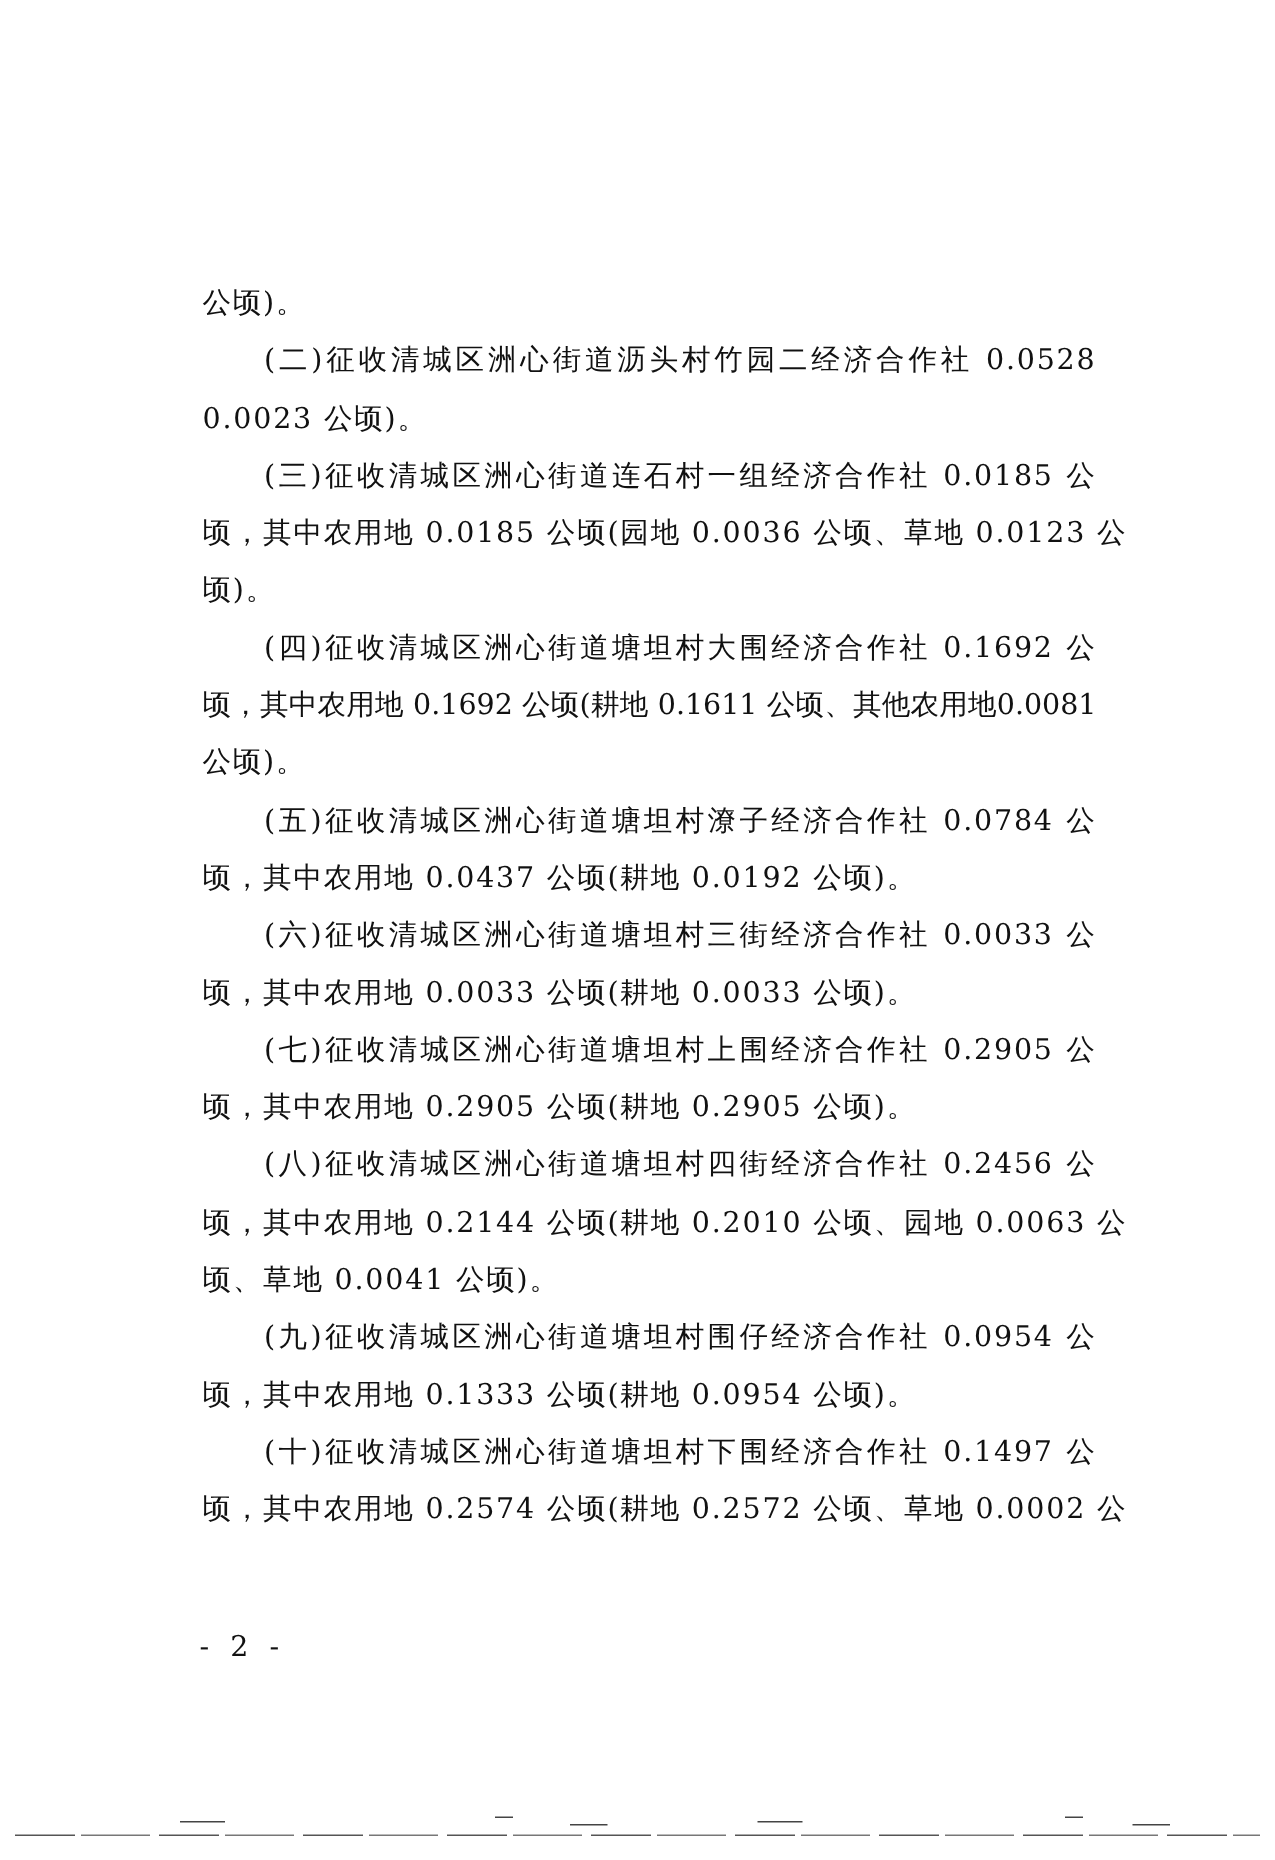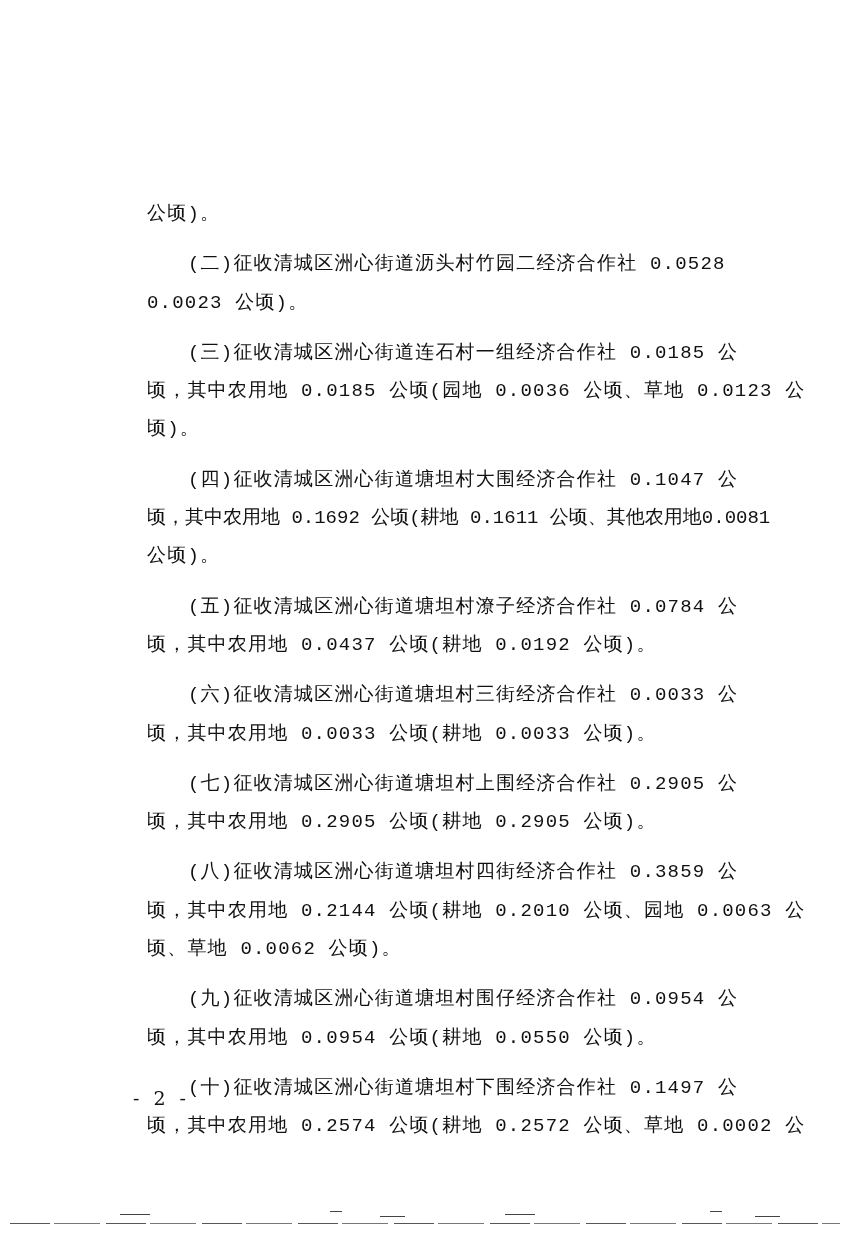--- a/index.html
+++ b/index.html
@@ -6,21 +6,21 @@
   body {
     width: 850px; height: 1240px; position: relative; overflow: hidden;
     font-family: "DejaVu Serif", "Liberation Serif", serif;
     color: #111111;
   }
   .page-text {
     position: absolute; left: 135px; top: 183px; width: 596px;
     font-size: 19px; line-height: 38.3px; letter-spacing: 1.2px;
     text-align: justify;
   }
-  .para { margin: 12px; text-indent: 0; font-family: Liberation Mono, monospace; }
+  .para { margin: 0; text-indent: 0; }
   .para.indent { text-indent: 41px; }
   .line { display: block; white-space: nowrap; text-align-last: justify; }
   .line.last { text-align-last: left; }
   .page-number {
     position: absolute; left: 133px; top: 1087px;
     font-size: 19px; letter-spacing: 4px;
   }
   .scan-noise {
     position: absolute; left: 0; top: 1210px; width: 850px; height: 20px;
   }
@@ -44,49 +44,49 @@
     <span class="line last" style="text-indent:0">0.0023 公顷)。</span>
   </p>
 
   <p class="para indent">
     <span class="line">(三)征收清城区洲心街道连石村一组经济合作社 0.0185 公</span>
     <span class="line" style="text-indent:0">顷，其中农用地 0.0185 公顷(园地 0.0036 公顷、草地 0.0123 公</span>
     <span class="line last" style="text-indent:0">顷)。</span>
   </p>
 
   <p class="para indent">
-    <span class="line">(四)征收清城区洲心街道塘坦村大围经济合作社 0.1047 公</span>
+    <span class="line">(四)征收清城区洲心街道塘坦村大围经济合作社 0.1692 公</span>
     <span class="line" style="text-indent:0;letter-spacing:0">顷，其中农用地 0.1692 公顷(耕地 0.1611 公顷、其他农用地0.0081</span>
     <span class="line last" style="text-indent:0">公顷)。</span>
   </p>
 
   <p class="para indent">
     <span class="line">(五)征收清城区洲心街道塘坦村潦子经济合作社 0.0784 公</span>
     <span class="line last" style="text-indent:0">顷，其中农用地 0.0437 公顷(耕地 0.0192 公顷)。</span>
   </p>
 
   <p class="para indent">
     <span class="line">(六)征收清城区洲心街道塘坦村三街经济合作社 0.0033 公</span>
     <span class="line last" style="text-indent:0">顷，其中农用地 0.0033 公顷(耕地 0.0033 公顷)。</span>
   </p>
 
   <p class="para indent">
     <span class="line">(七)征收清城区洲心街道塘坦村上围经济合作社 0.2905 公</span>
     <span class="line last" style="text-indent:0">顷，其中农用地 0.2905 公顷(耕地 0.2905 公顷)。</span>
   </p>
 
   <p class="para indent">
-    <span class="line">(八)征收清城区洲心街道塘坦村四街经济合作社 0.3859 公</span>
+    <span class="line">(八)征收清城区洲心街道塘坦村四街经济合作社 0.2456 公</span>
     <span class="line" style="text-indent:0">顷，其中农用地 0.2144 公顷(耕地 0.2010 公顷、园地 0.0063 公</span>
-    <span class="line last" style="text-indent:0">顷、草地 0.0062 公顷)。</span>
+    <span class="line last" style="text-indent:0">顷、草地 0.0041 公顷)。</span>
   </p>
 
   <p class="para indent">
     <span class="line">(九)征收清城区洲心街道塘坦村围仔经济合作社 0.0954 公</span>
-    <span class="line last" style="text-indent:0">顷，其中农用地 0.0954 公顷(耕地 0.0550 公顷)。</span>
+    <span class="line last" style="text-indent:0">顷，其中农用地 0.1333 公顷(耕地 0.0954 公顷)。</span>
   </p>
 
   <p class="para indent">
     <span class="line">(十)征收清城区洲心街道塘坦村下围经济合作社 0.1497 公</span>
     <span class="line" style="text-indent:0">顷，其中农用地 0.2574 公顷(耕地 0.2572 公顷、草地 0.0002 公</span>
   </p>
 
 </div>
 
 <div class="page-number">- 2 -</div>

